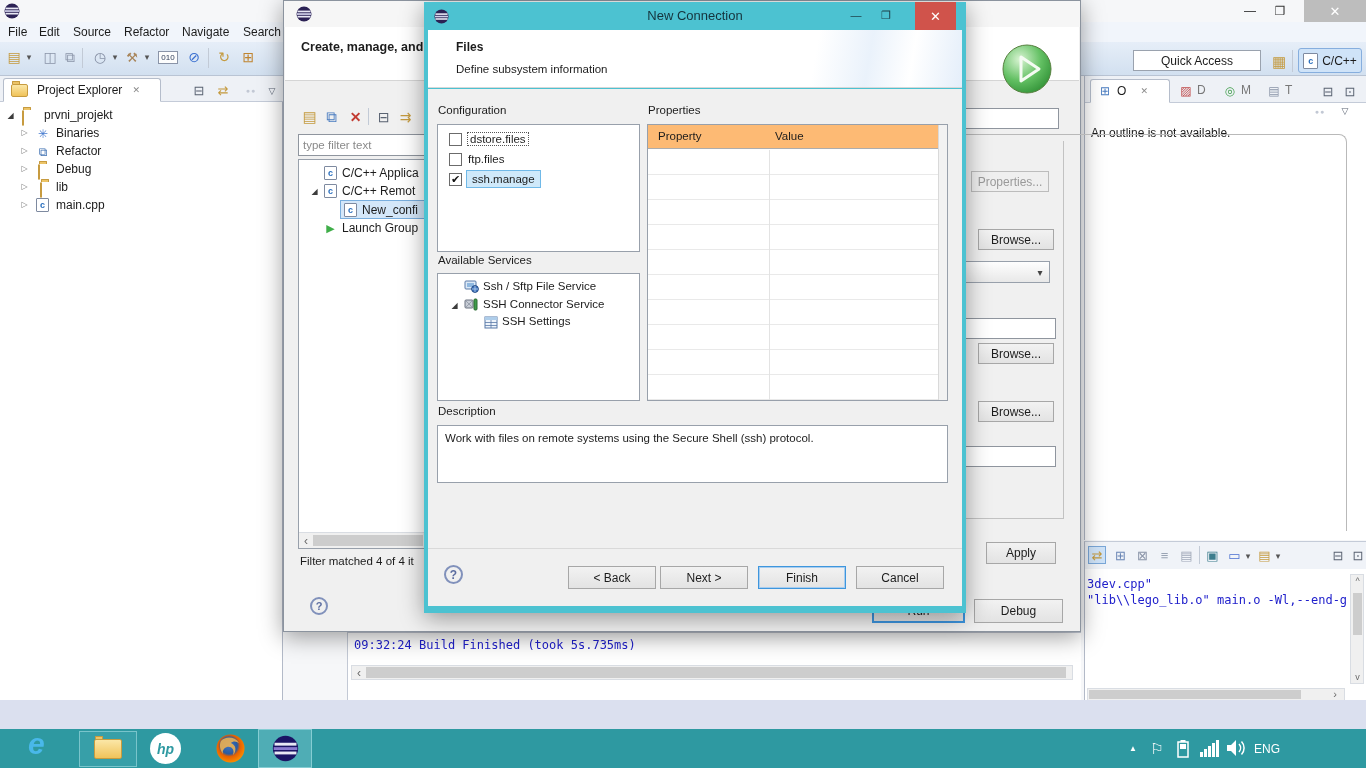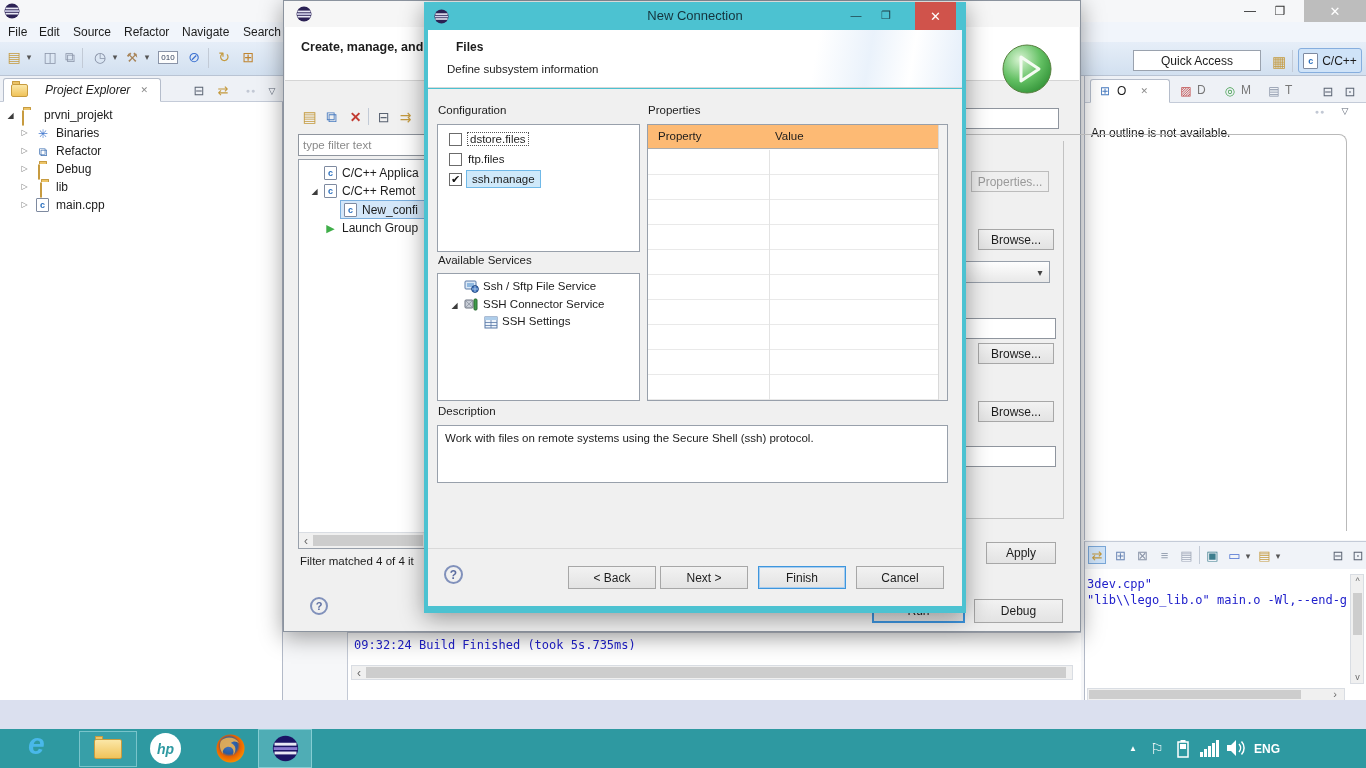--- a/index.html
+++ b/index.html
@@ -88,21 +88,21 @@
     <div class="a sep" style="left:1292px;top:50px;height:22px;"></div>
     <div class="a" style="left:1298px;top:48px;width:64px;height:25px;background:#cfe3f8;border:1px solid #86aede;border-radius:3px;display:flex;align-items:center;justify-content:center;gap:4px;">
       <span class="cfile">c</span>
       <span class="txt">C/C++</span>
     </div>
 
     <div class="a" style="left:0;top:76px;width:283px;height:624px;background:#fff;border-right:1px solid #b3bac8;">
       <div class="a" style="left:0;top:0;width:283px;height:26px;background:#eef1f6;border-bottom:1px solid #c4cbd8;"></div>
       <div class="a tab-sel" style="left:3px;top:2px;width:158px;height:24px;">
         <span class="folder" style="margin-left:7px;"></span>
-        <span class="txt" style="margin-left:17px;font-style:italic;">Project Explorer</span>
+        <span class="txt" style="margin-left:9px;">Project Explorer</span>
         <span class="ico" style="margin-left:8px;width:12px;height:12px;font-size:9px;color:#8a8a8a;">✕</span>
       </div>
       <span class="a ico" style="left:192px;top:7px;width:14px;height:14px;font-size:13px;color:#5a6372;">⊟</span>
       <span class="a ico gold-ico" style="left:216px;top:7px;width:14px;height:14px;font-size:13px;">⇄</span>
       <span class="a ico" style="left:242px;top:10px;width:18px;height:9px;font-size:7px;color:#c2c8d4;letter-spacing:1px;">●●</span>
       <span class="a ico" style="left:266px;top:9px;width:12px;height:12px;font-size:9px;color:#5a6372;">▽</span>
 
       
       <span class="a ico" style="left:6px;top:35px;width:9px;height:9px;font-size:8px;color:#3c3c3c;">◢</span>
       <span class="a folder" style="left:22px;top:35px;"></span>
@@ -295,21 +295,21 @@
       <div class="a txt s13" style="left:0;top:6px;width:542px;text-align:center;color:#15333c;">New Connection</div>
       <span class="a ico" style="left:422px;top:4px;width:20px;height:18px;font-size:11px;color:#1d3e47;">—</span>
       <span class="a ico" style="left:452px;top:4px;width:20px;height:18px;font-size:11px;color:#1d3e47;">❐</span>
       <div class="a ico" style="left:491px;top:0;width:41px;height:28px;background:#d0534b;">
         <span style="color:#fff;font-size:13px;">✕</span>
       </div>
     </div>
 
     <div class="a" style="left:4px;top:28px;width:534px;height:58px;background:linear-gradient(100deg,#ffffff 72%,#eaf2fb 82%,#ffffff 90%,#e4eefa 100%);border-bottom:1px solid #d8d8d8;">
       <span class="a txt b" style="left:28px;top:10px;">Files</span>
-      <span class="a txt s115" style="left:19px;top:33px;">Define subsystem information</span>
+      <span class="a txt s115" style="left:28px;top:33px;">Define subsystem information</span>
     </div>
 
     <div class="a" style="left:4px;top:87px;width:534px;height:459px;background:#f0f0f0;">
       <span class="a txt s115" style="left:10px;top:15px;">Configuration</span>
 
       <div class="a" style="left:9px;top:35px;width:203px;height:128px;background:#fff;border:1px solid #98a0ab;">
         <span class="a cb" style="left:11px;top:8px;"></span>
         <span class="a txt s115" style="left:29px;top:7px;border:1px dotted #555;padding:0 2px;">dstore.files</span>
         <span class="a cb" style="left:11px;top:28px;"></span>
         <span class="a txt s115" style="left:30px;top:28px;">ftp.files</span>
@@ -429,20 +429,20 @@
           <rect x="12" y="4" width="3" height="14" fill="#fff"></rect>
           <rect x="16" y="1" width="3" height="17" fill="#fff"></rect>
         </svg>
     </span>
     <span class="a ico" style="left:1226px;top:10px;width:20px;height:18px;">
       <svg width="20" height="18" viewBox="0 0 20 18">
           <path d="M1 6h4l5-5v16l-5-5H1z" fill="#fff"></path>
           <path d="M13 5a6 6 0 010 8M15.5 2.5a9.5 9.5 0 010 13" stroke="#fff" stroke-width="1.5" fill="none"></path>
         </svg>
     </span>
-    <span class="a txt" style="left:1254px;top:13px;color:#fff;font-weight:bold;">ENG</span>
+    <span class="a txt" style="left:1254px;top:13px;color:#fff;">ENG</span>
     <div class="a" style="left:1352px;top:4px;width:74px;height:32px;text-align:right;color:#fff;">
       <div class="txt s13" style="line-height:16px;">9:41</div>
       <div class="txt" style="line-height:16px;">6. 7. 2015</div>
     </div>
   </div>
 
 </div>
 
 </body></html>

